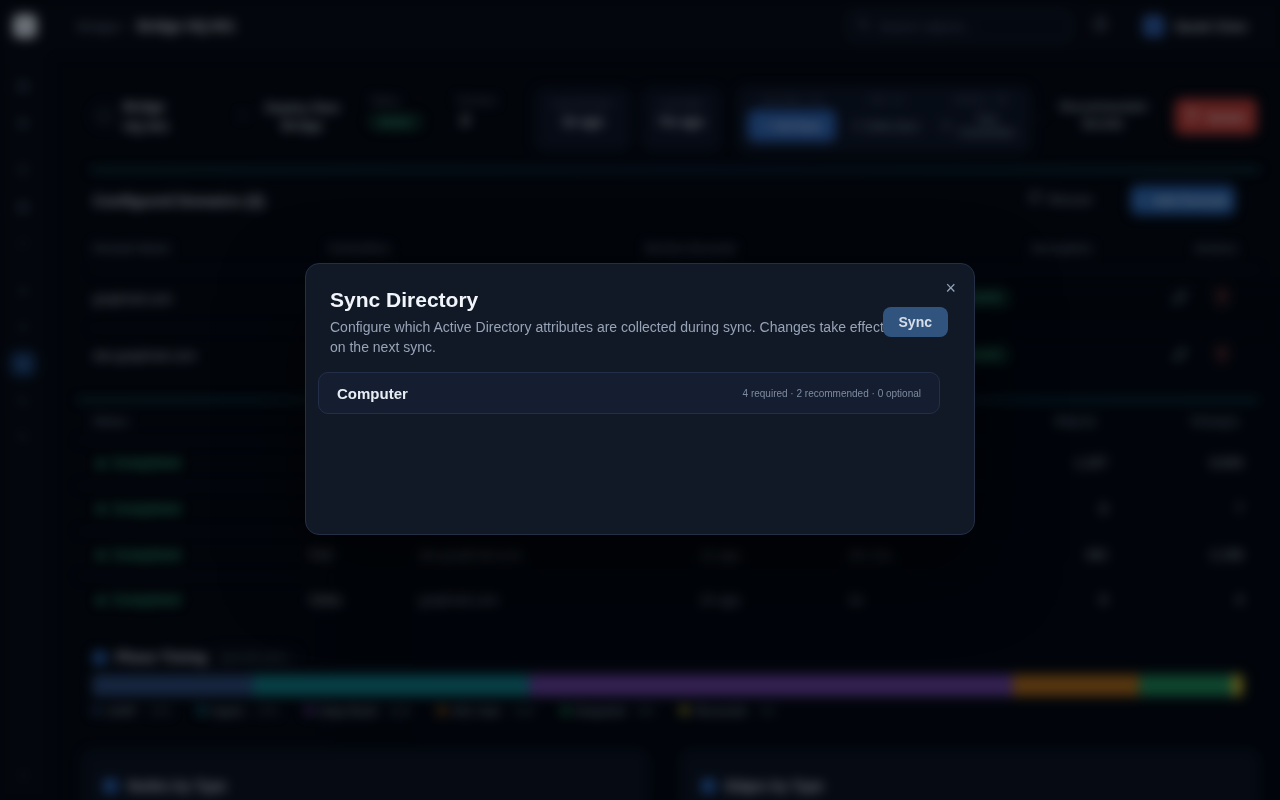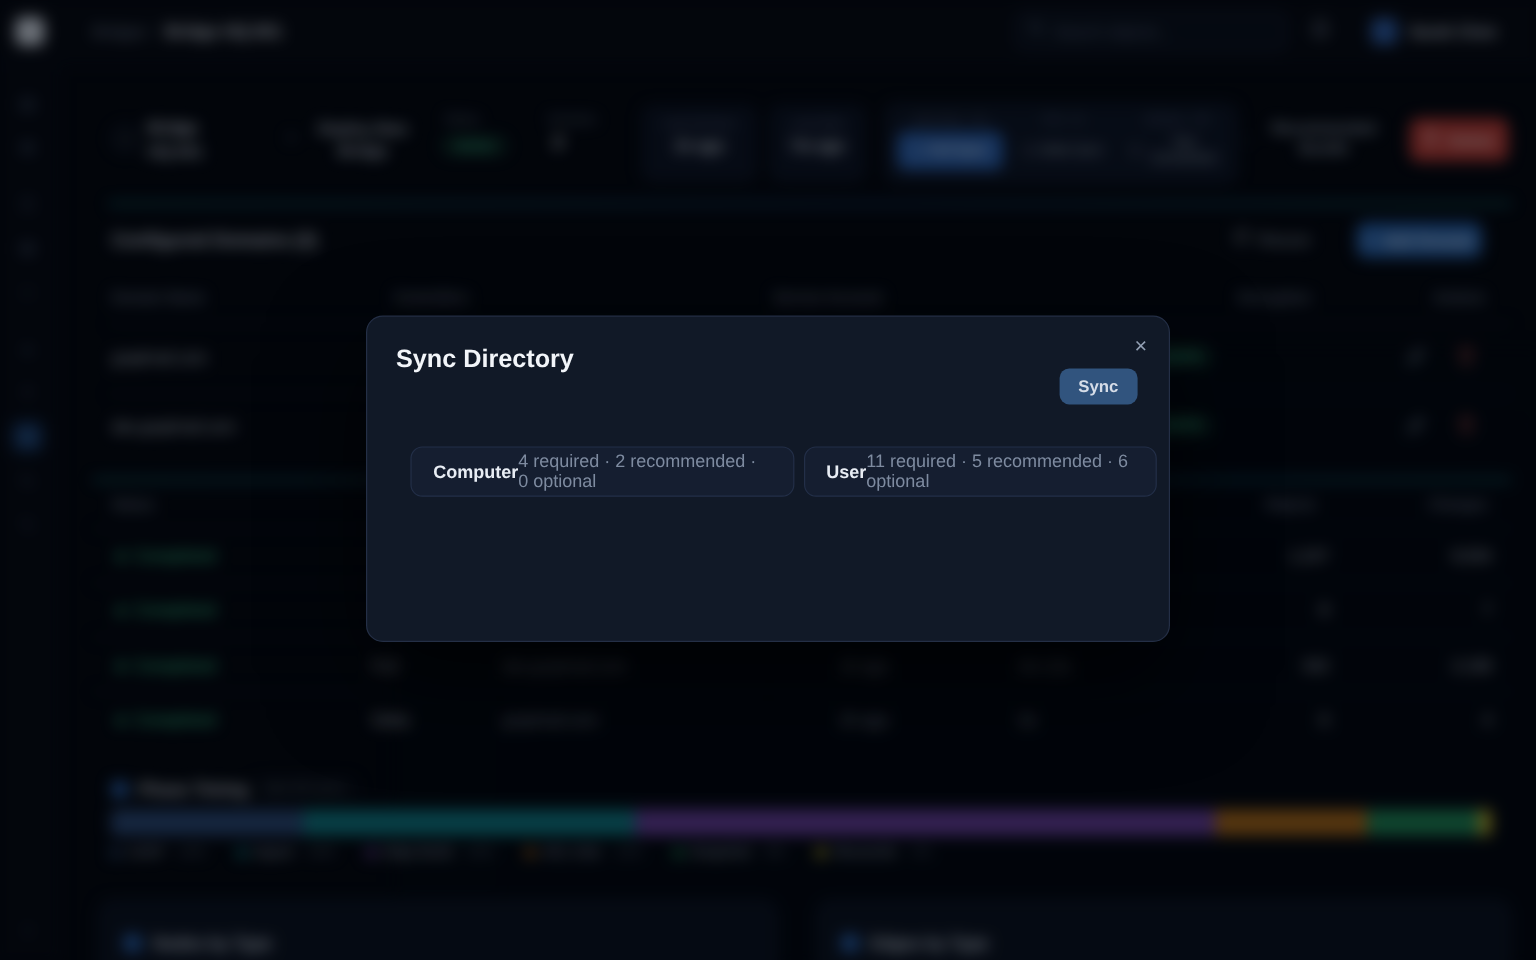--- a/index.html
+++ b/index.html
@@ -110,25 +110,25 @@
   .dim { position:absolute; inset:0; background:rgba(2,5,11,.52); }
   .modal { position:absolute; left:305px; top:263px; width:670px; height:272px;
     background:#111927; border:1px solid #242f46; border-radius:14px;
     box-shadow:0 30px 80px rgba(0,0,0,.65); }
   .m-title { position:absolute; left:24px; top:24px; font-size:21px; font-weight:bold; color:#f2f5f9; }
   .m-close { position:absolute; right:18px; top:14px; font-size:18px; color:#93a0b4; cursor:pointer; }
   .m-desc { position:absolute; left:24px; top:53px; width:560px; font-size:14px; color:#97a3b6; line-height:1.45; }
   .m-save { position:absolute; right:26px; top:43px; height:30px; padding:0 16px;
     background:#31547e; border-radius:8px; border:none; color:#d6dde8; font-size:14px; font-weight:bold;
     font-family:"Liberation Sans", sans-serif; display:flex; align-items:center; }
-  .m-rows { position:absolute; left:36px; top:108px; width:622px; display:flex; flex-direction:row; gap:8px; }
+  .m-rows { position:absolute; left:12px; top:108px; width:622px; display:flex; flex-direction:column; gap:8px; }
   .m-row { height:42px; background:#151e30; border:1px solid #232f48; border-radius:10px;
     display:flex; align-items:center; justify-content:space-between; padding:0 18px; }
   .m-row-label { font-size:15px; font-weight:bold; color:#e8edf4; }
-  .m-row-summary { font-size:15px; color:#7e8ba0; }
+  .m-row-summary { font-size:10px; color:#7e8ba0; }
 </style>
 </head>
 <body>
 
 <div class="stage">
 
   <div class="bg-layer">
 
     <div class="topbar">
       <div class="abs logo"></div>
@@ -370,26 +370,23 @@
       <span class="bc-icon"></span>
       <span class="bc-title">Edges by Type</span>
     </div>
   </div>
 
   <div class="dim"></div>
 
   <div class="modal">
     <div class="m-title">Sync Directory</div>
     <div class="m-close">×</div>
+    <div class="m-desc">Configure which Active Directory attributes are collected during sync. Changes take effect on the next sync.</div>
     <button class="m-save">Sync</button>
     <div class="m-rows">
       <div class="m-row">
         <span class="m-row-label">Computer</span>
         <span class="m-row-summary">4 required · 2 recommended · 0 optional</span>
       </div>
-      <div class="m-row">
-        <span class="m-row-label">User</span>
-        <span class="m-row-summary">11 required · 5 recommended · 6 optional</span>
-      </div>
     </div>
   </div>
 
 </div>
 
 </body></html>

